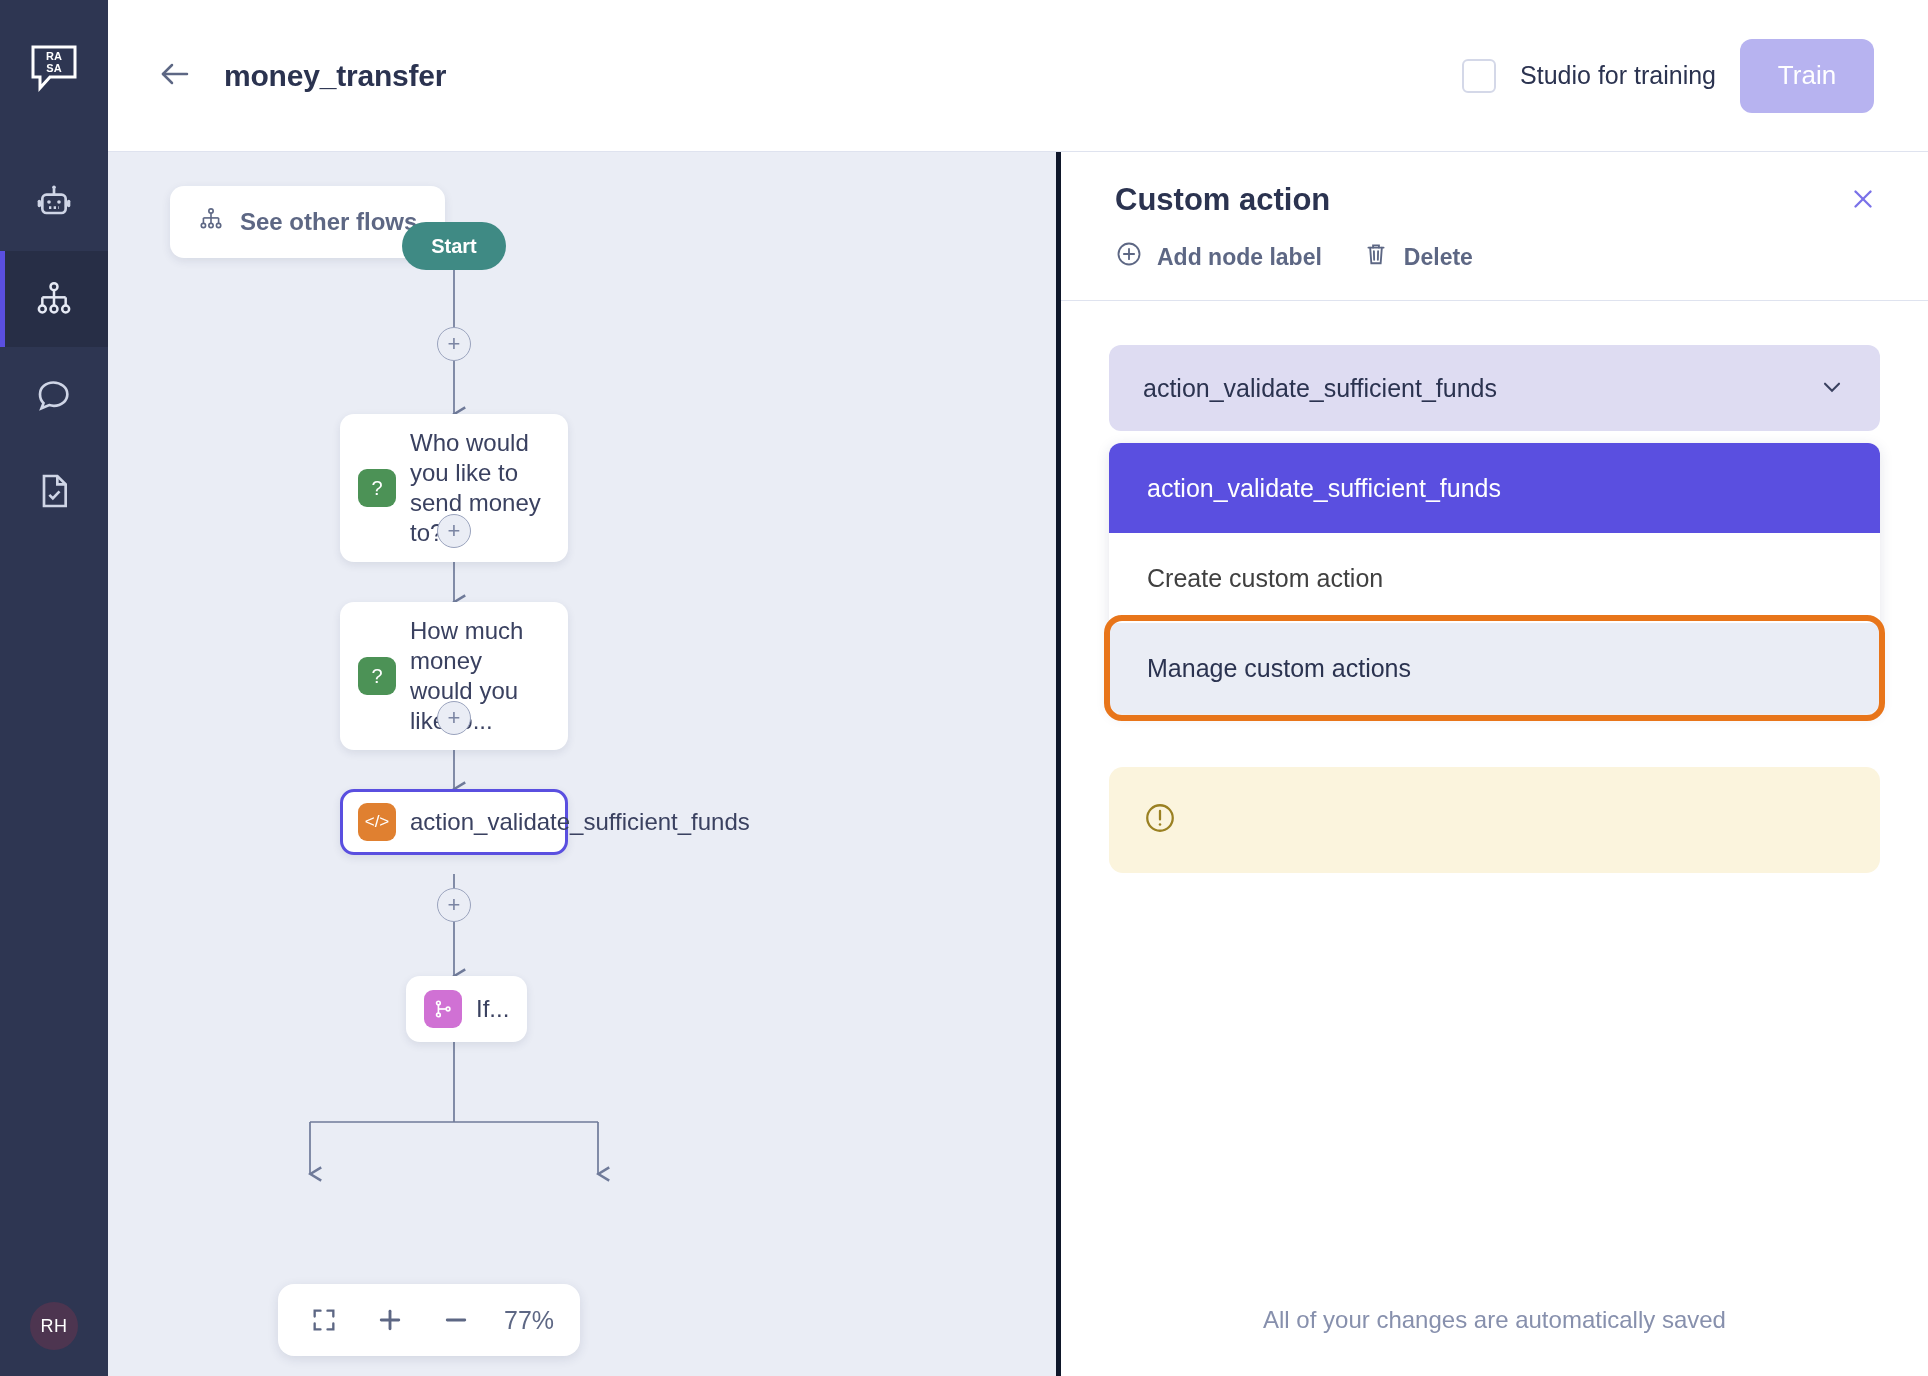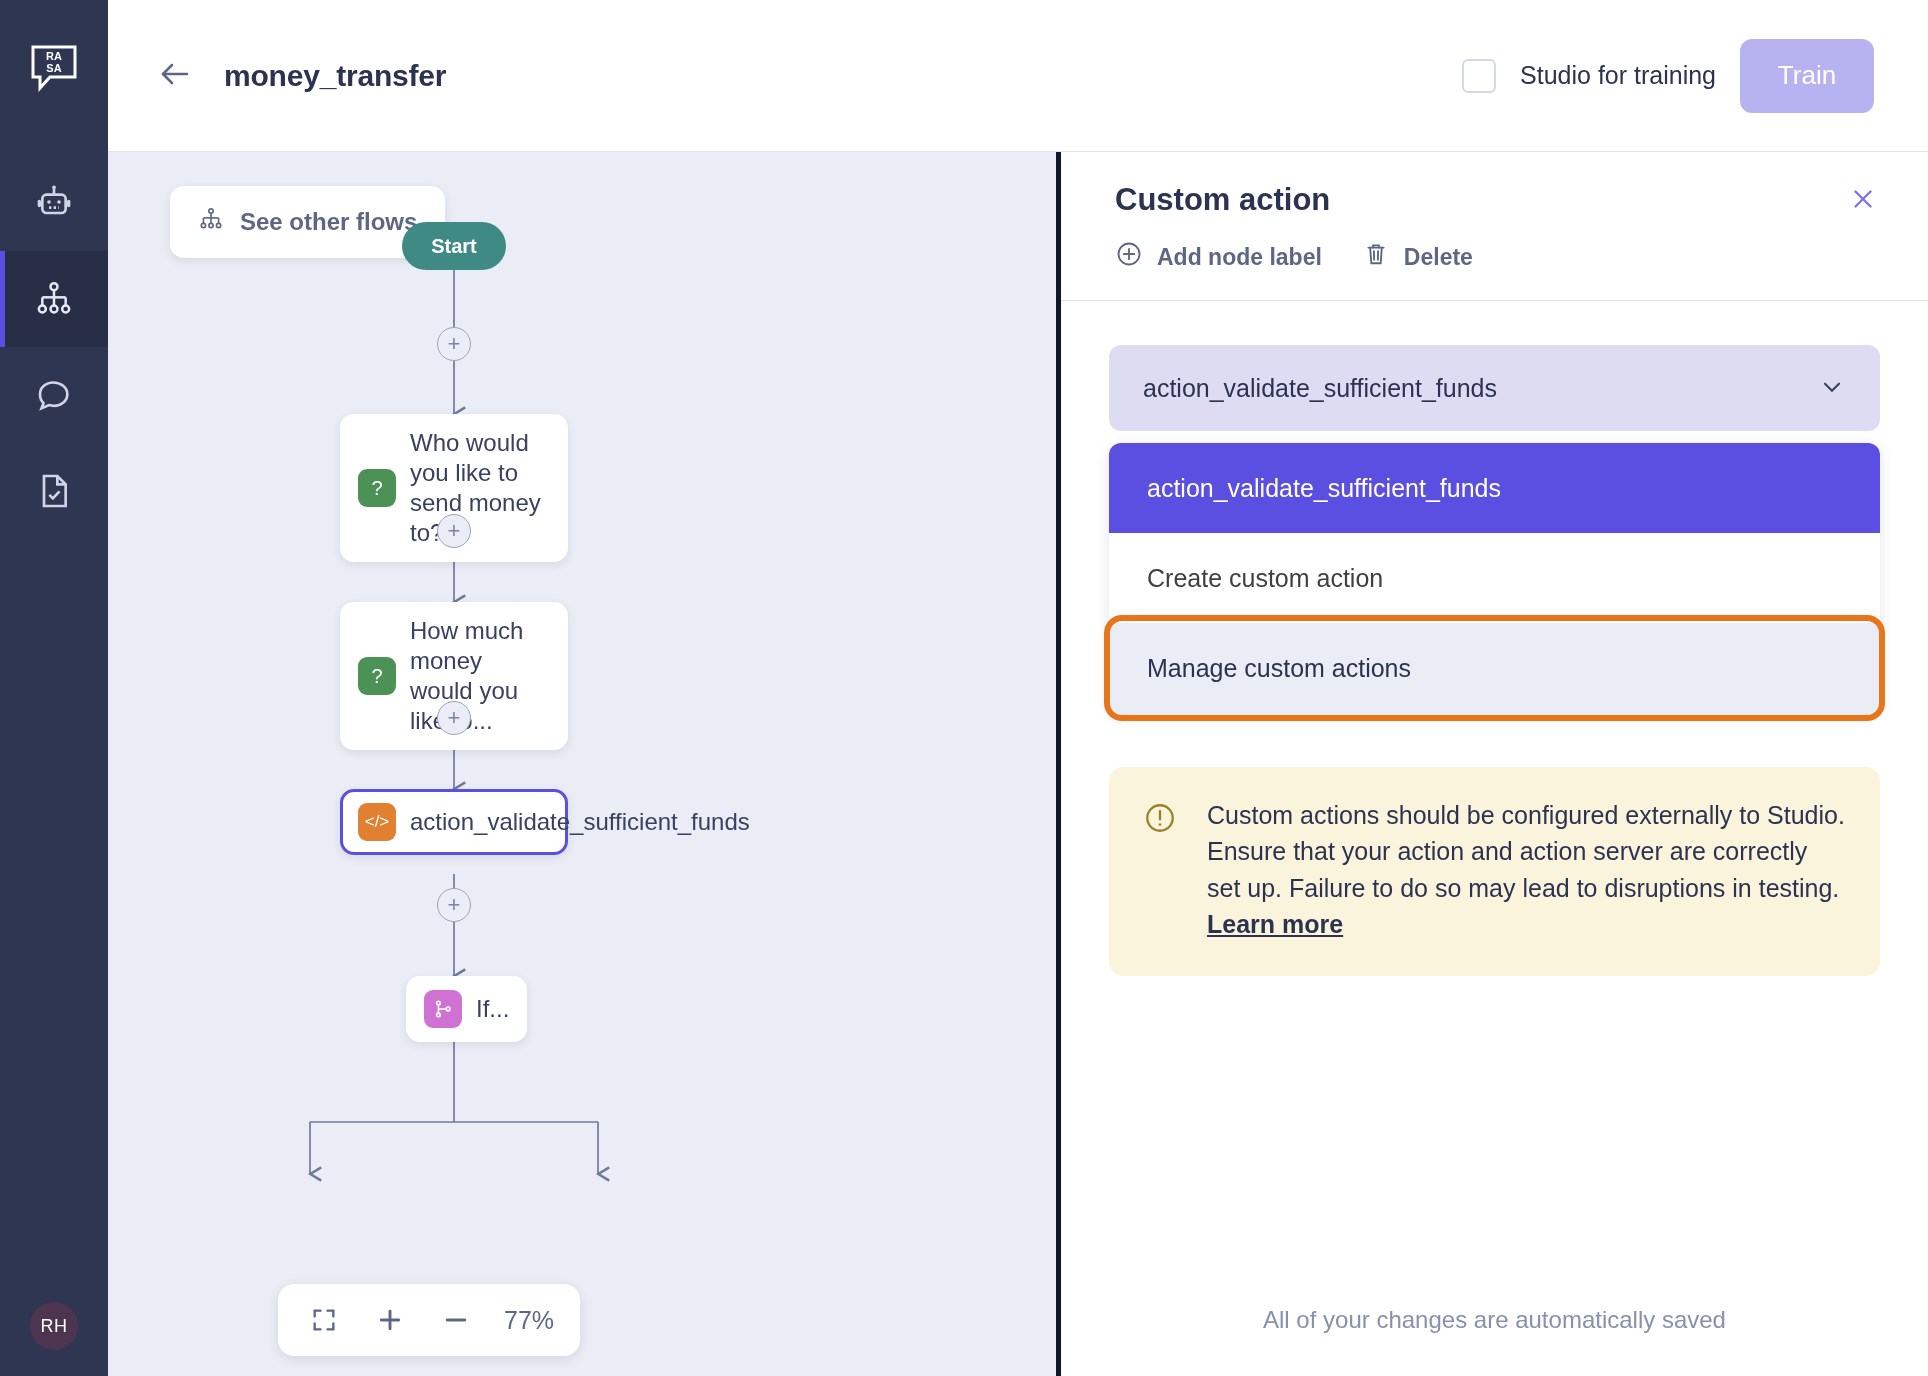--- a/index.html
+++ b/index.html
@@ -478,23 +478,20 @@
           </div>
 
           <div class="warn">
             <div class="warn-ico">
               <svg width="34" height="34" viewBox="0 0 24 24" fill="none" stroke="#9a8022" stroke-width="1.6" stroke-linecap="round">
                 <circle cx="12" cy="12" r="9"></circle>
                   <line x1="12" y1="7" x2="12" y2="13"></line>
                   <circle cx="12" cy="16.6" r="0.9" fill="#9a8022" stroke="none"></circle>
               </svg>
             </div>
-            <div class="warn-text">
-              <span>Custom actions should be configured externally to Studio. Ensure that your action and action server are correctly set up. Failure to do so may lead to disruptions in testing. </span><a href="#">Learn more</a>
-            </div>
           </div>
         </div>
 
         <div class="panel-foot">All of your changes are automatically saved</div>
       </aside>
     </div>
   </div>
 </div>
 
 </body></html>

